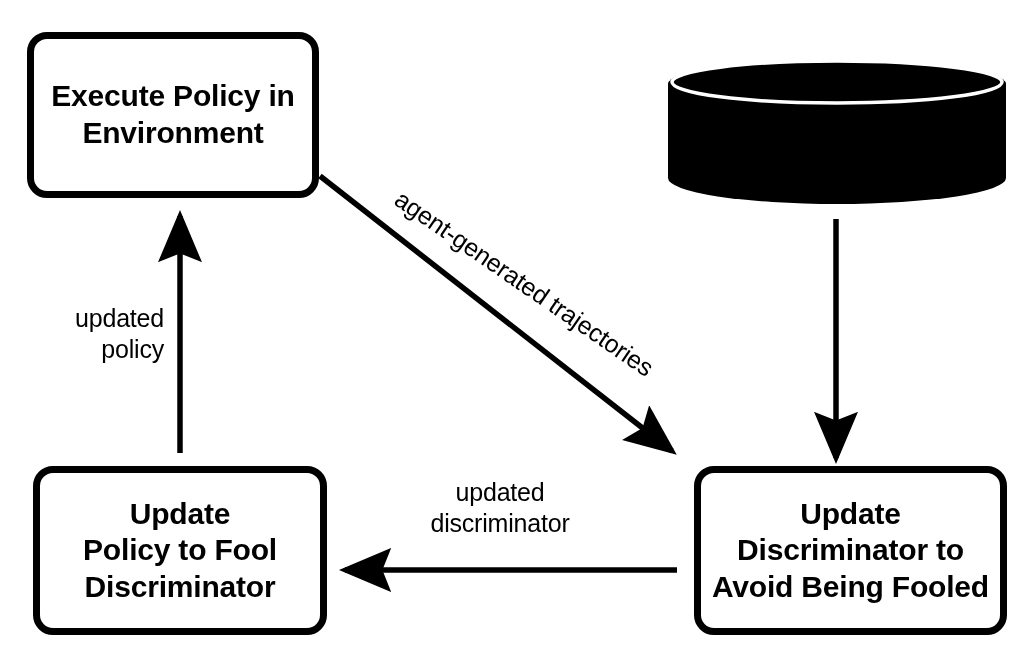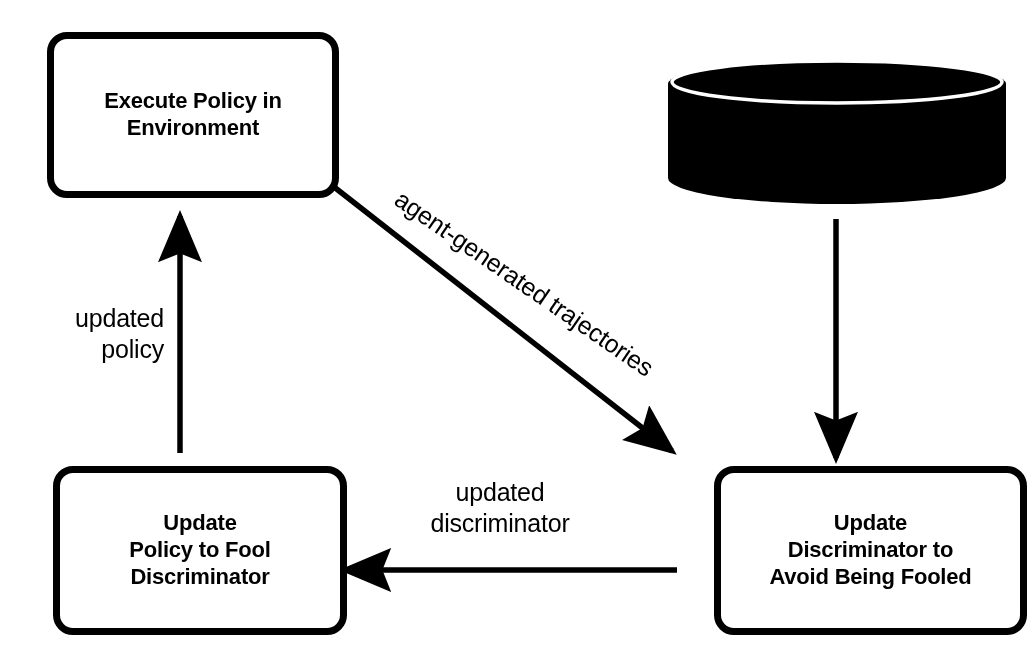--- a/index.html
+++ b/index.html
@@ -32,25 +32,24 @@
     box-sizing: border-box;
     background: #ffffff;
     border: 7px solid #000000;
     border-radius: 20px;
     display: flex;
     align-items: center;
     justify-content: center;
     text-align: center;
     color: #000000;
     font-weight: bold;
-    font-size: 22px;
+    font-size: 30px;
     line-height: 1.22;
     letter-spacing: -0.2px;
     z-index: 3;
-    margin-left: 20px;
   }
   .node-box .lines {
     white-space: pre-line;
     padding: 0 8px;
   }
 
   #box-execute-policy { left: 27px;  top: 32px;  width: 292px; height: 166px; }
   #box-update-policy  { left: 33px;  top: 466px; width: 294px; height: 169px; }
   #box-update-disc    { left: 694px; top: 466px; width: 313px; height: 169px; }
 

